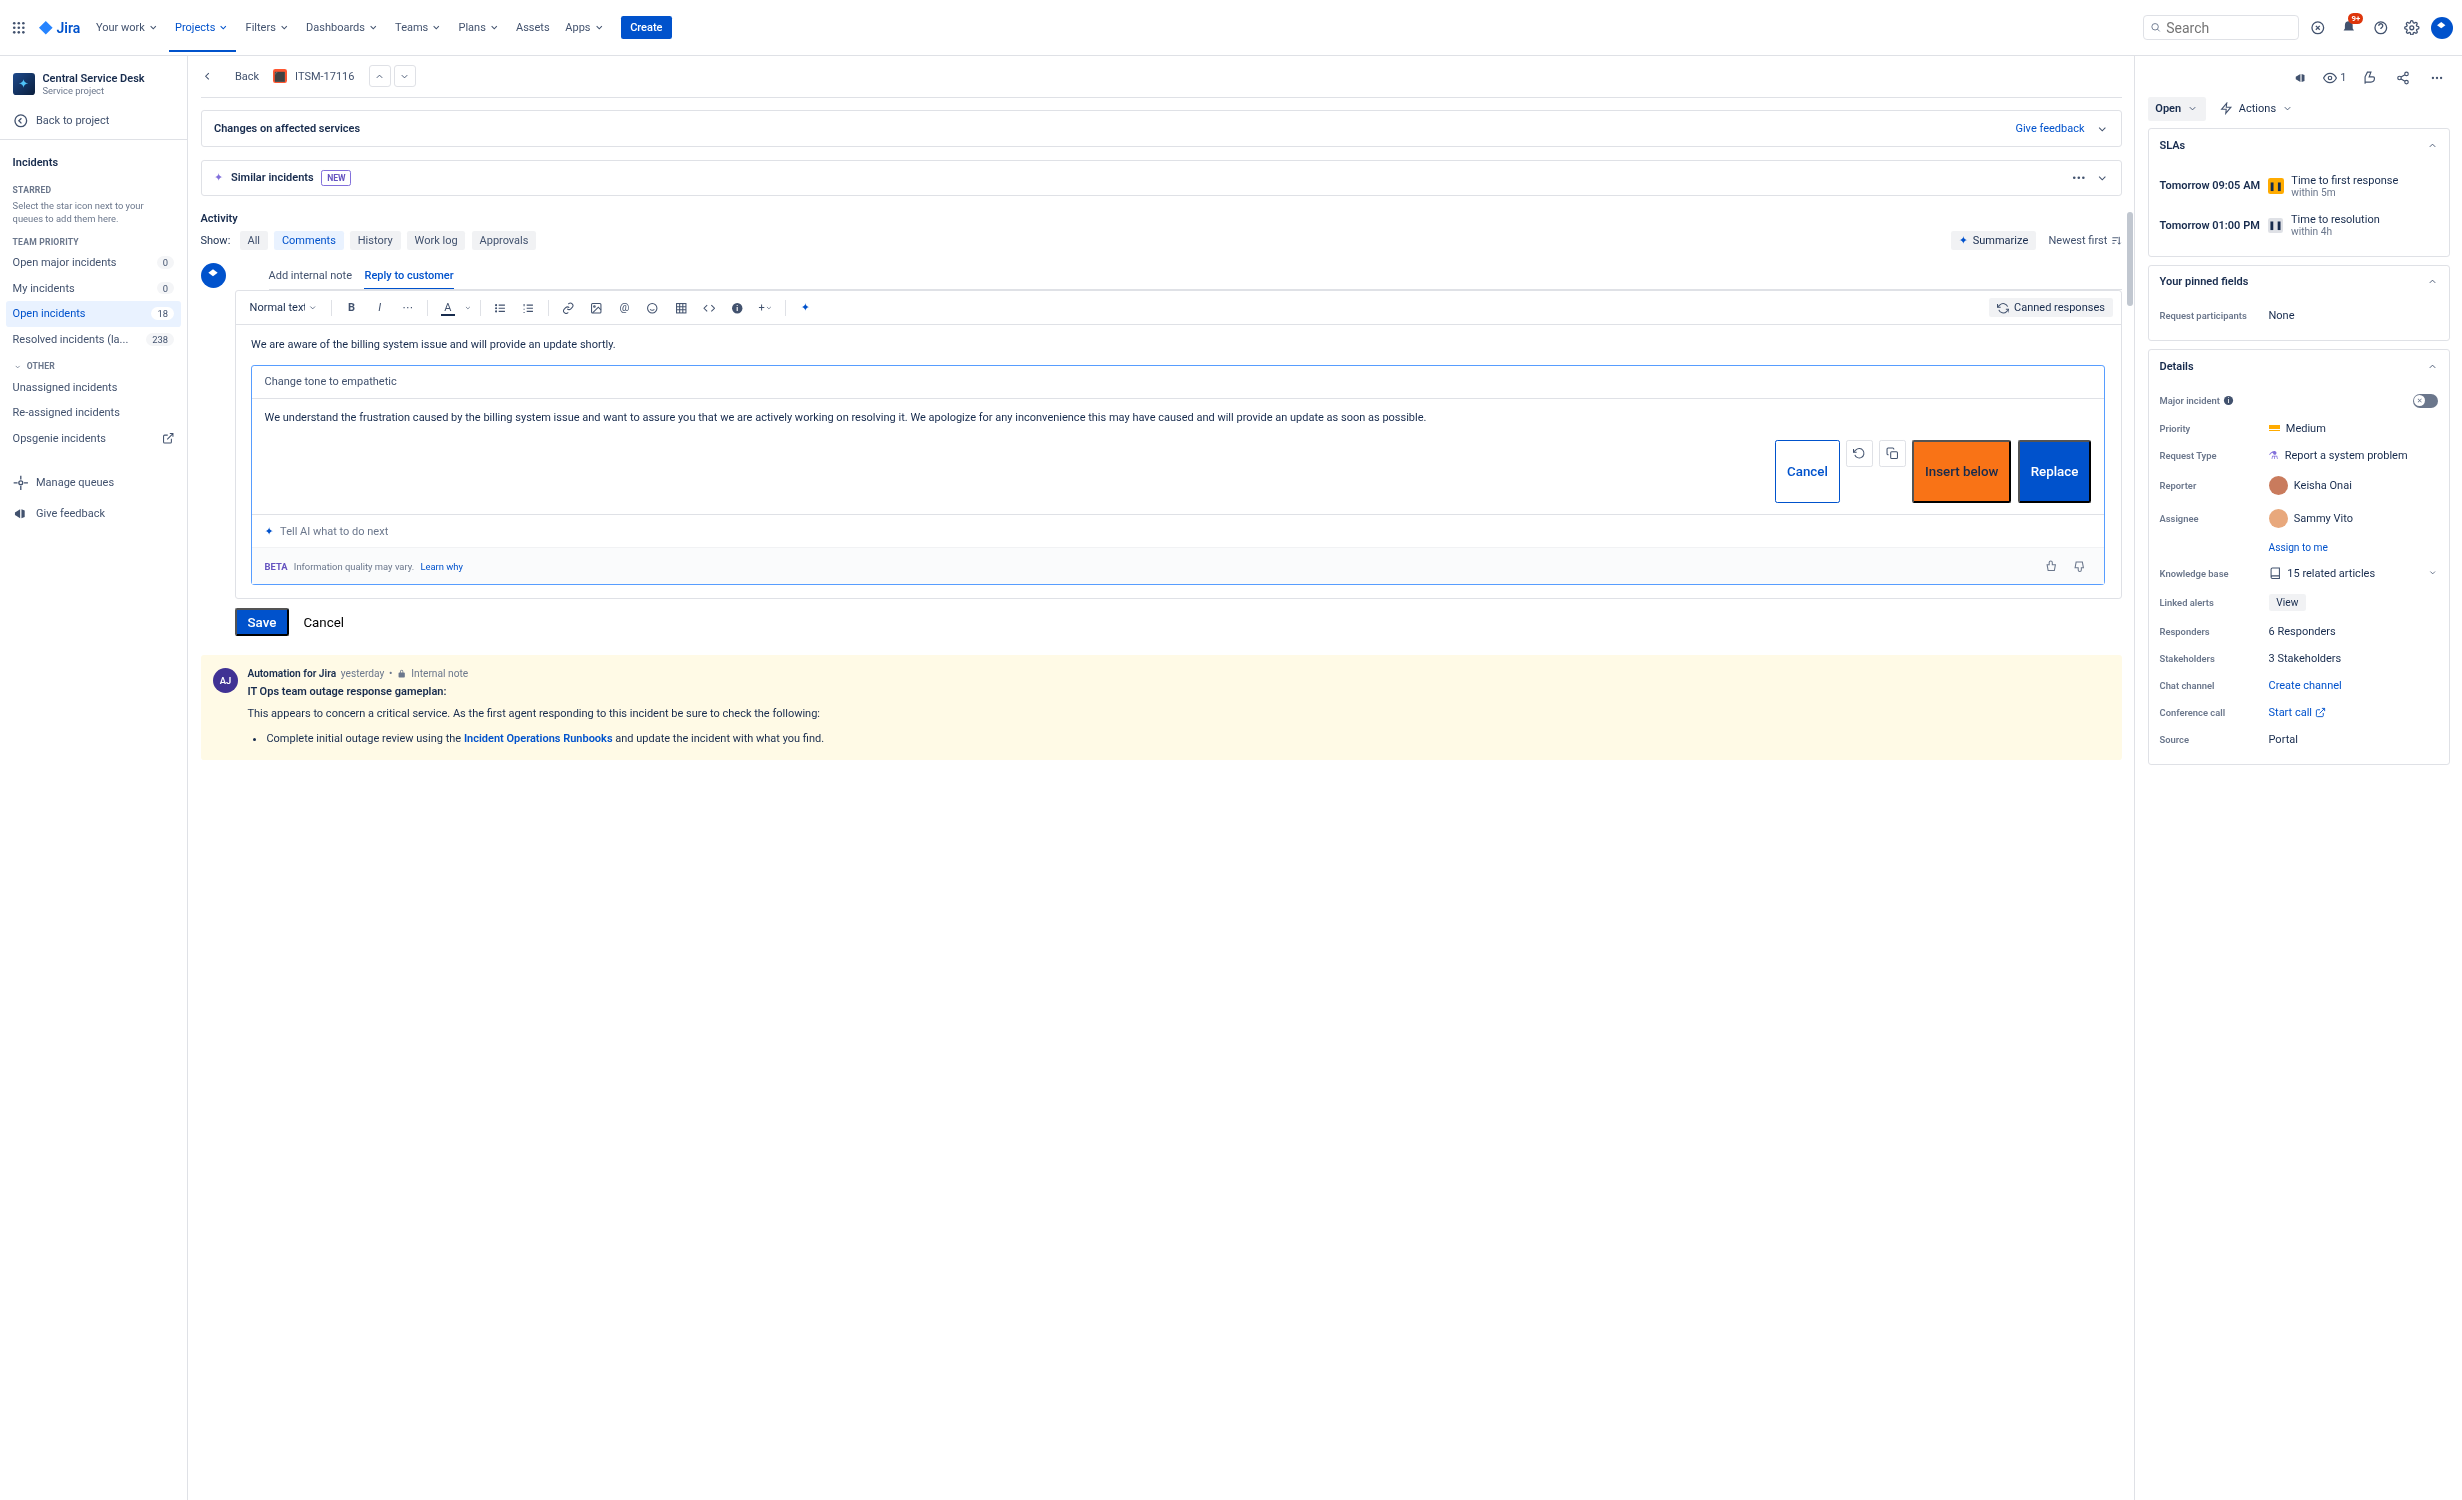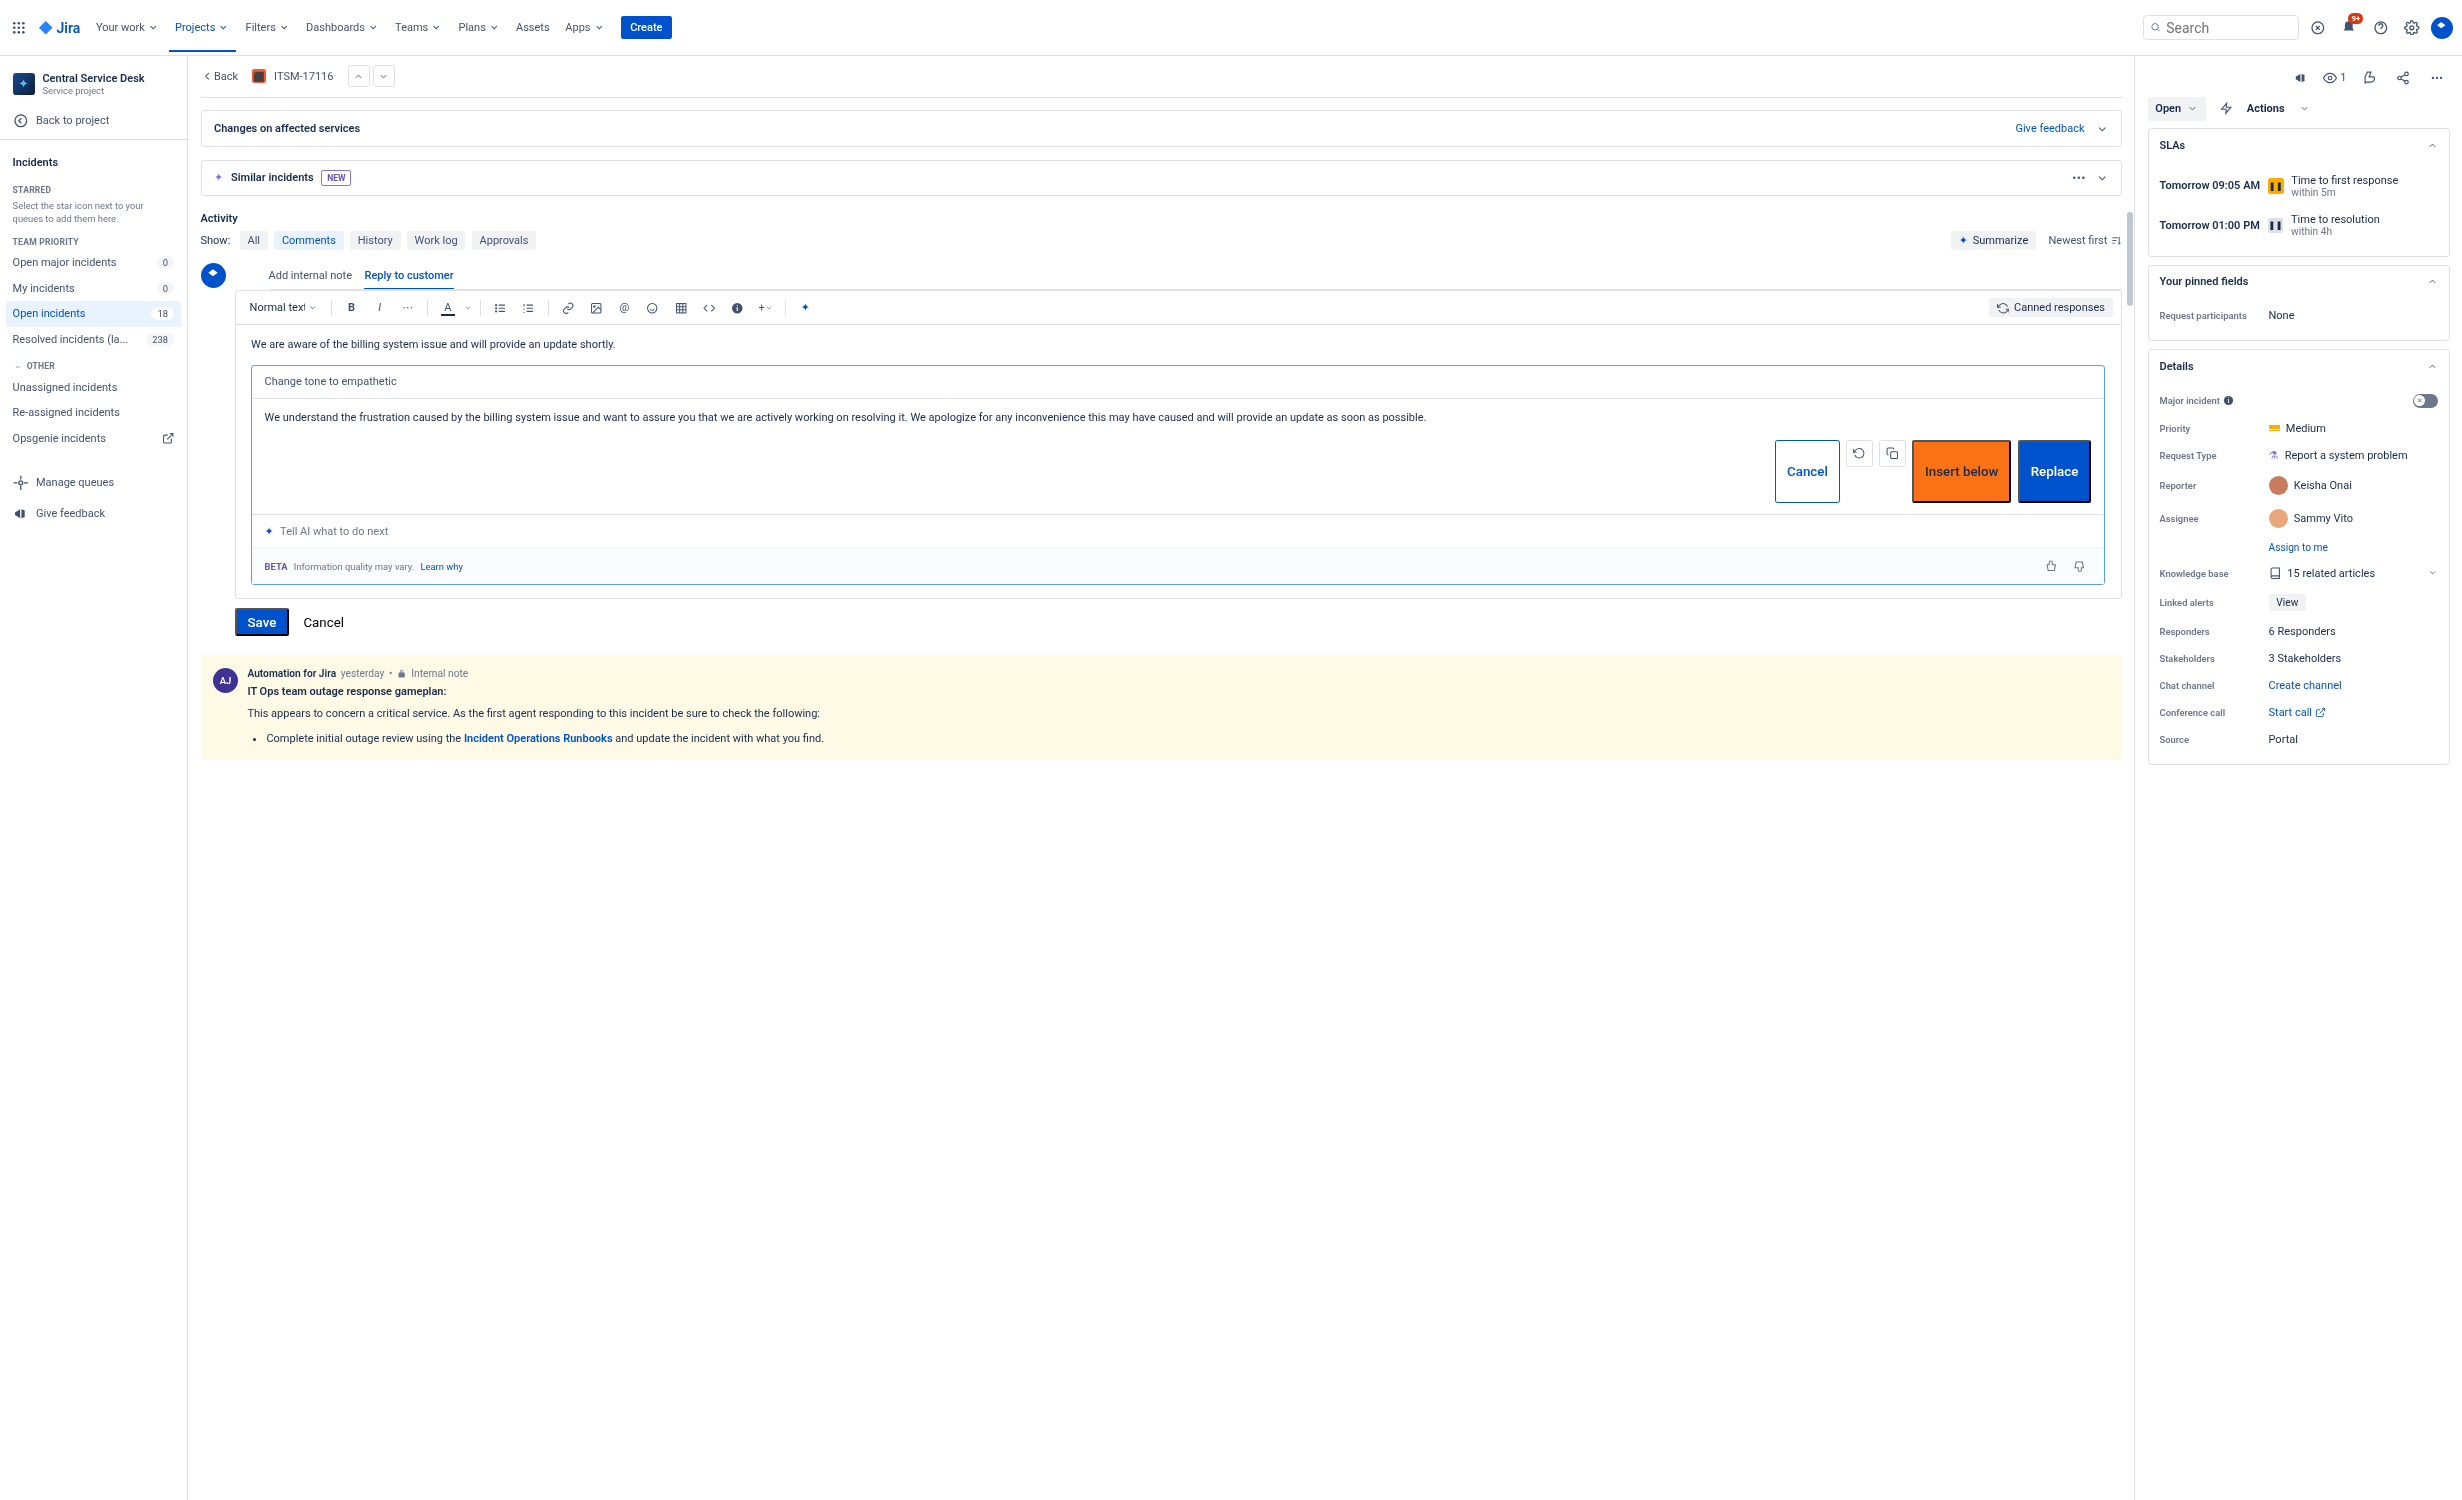--- a/index.html
+++ b/index.html
@@ -40,21 +40,21 @@
 .side-helper { font-size: 9.4px; color: #6B778C; padding: 1.6px 6.3px; line-height: 1.4; }
 .side-item { display: flex; align-items: center; justify-content: space-between; padding: 6.3px 6.3px; border-radius: 3.1px; cursor: pointer; color: #42526E; }
 .side-item.active { background: #E9F2FF; color: #0052CC; }
 .side-count { font-size: 9.4px; color: #42526E; background: #F4F5F7; padding: 0.8px 6.3px; border-radius: 7.8px; }
 .side-item.active .side-count { background: #fff; }
 .side-other { display: flex; align-items: center; gap: 4.7px; }
 .side-footer-item { display: flex; align-items: center; gap: 7.8px; padding: 7.8px 6.3px; color: #42526E; cursor: pointer; }
 
 
 .issue-header { display: flex; align-items: center; gap: 7.8px; padding: 9.4px 0; border-bottom: 0.8px solid #dfe1e6; }
-.issue-back { display: flex; align-items: center; gap: 1px; color: #42526E; cursor: pointer; padding-right: 6.3px; }
+.issue-back { display: flex; align-items: center; gap: 22px; color: #42526E; cursor: pointer; padding-right: 6.3px; }
 .issue-type-icon { width: 14px; height: 14px; background: #FF5630; border-radius: 2.3px; display: inline-flex; align-items: center; justify-content: center; color: #fff; font-size: 9.4px; }
 .issue-key { color: #42526E; }
 .nav-arrows { display: flex; gap: 3.1px; margin-left: 6.3px; }
 .arrow-btn { width: 22px; height: 22px; border: 0.8px solid #dfe1e6; border-radius: 3.1px; display: flex; align-items: center; justify-content: center; cursor: pointer; color: #42526E; background: #fff; }
 
 .panel { border: 0.8px solid #dfe1e6; border-radius: 3.1px; margin-top: 12.5px; }
 .panel-header { display: flex; align-items: center; justify-content: space-between; padding: 11px 12.5px; }
 .panel-title { font-weight: 600; }
 .panel-right { display: flex; align-items: center; gap: 11px; color: #42526E; }
 .feedback-link { color: #0052CC; cursor: pointer; }
@@ -117,21 +117,21 @@
 .internal-text { margin-bottom: 7.8px; line-height: 1.5; }
 .internal-list { padding-left: 19px; }
 .internal-list li { line-height: 1.6; }
 .link-blue { color: #0052CC; font-weight: 600; cursor: pointer; }
 
 
 .panel-top-actions { display: flex; justify-content: flex-end; gap: 9.4px; align-items: center; padding-bottom: 6.3px; color: #42526E; }
 .watchers { display: flex; align-items: center; gap: 3.1px; }
 .status-row { display: flex; gap: 7.8px; align-items: center; margin-bottom: 6.3px; }
 .status-btn { display: flex; align-items: center; gap: 6.3px; background: #F1F2F4; padding: 5.5px 7.8px; border-radius: 2.3px; cursor: pointer; font-weight: 600; }
-.actions-btn { display: flex; align-items: center; gap: 14px; padding: 5.5px 6.3px; cursor: pointer; font-weight: 700; }
+.actions-btn { display: flex; align-items: center; gap: 6px; padding: 5.5px 6.3px; cursor: pointer; font-weight: 400; }
 
 .section { border: 0.8px solid #dfe1e6; border-radius: 3.1px; margin-top: 7.8px; }
 .section-header { display: flex; align-items: center; justify-content: space-between; padding: 9.4px 11px; font-weight: 600; cursor: pointer; }
 .section-body { padding: 4.7px 11px 11px; }
 .sla-row { display: flex; align-items: center; gap: 7.8px; padding: 7.8px 0; }
 .sla-time-pill { color: #172B4D; font-weight: 600; }
 .pause-icon { width: 15.6px; height: 15.6px; border-radius: 2.3px; display: flex; align-items: center; justify-content: center; font-size: 8.6px; }
 .pause-warn { background: #FFAB00; }
 .pause-neutral { background: #DFE1E6; }
 .sla-labels { display: flex; flex-direction: column; }

